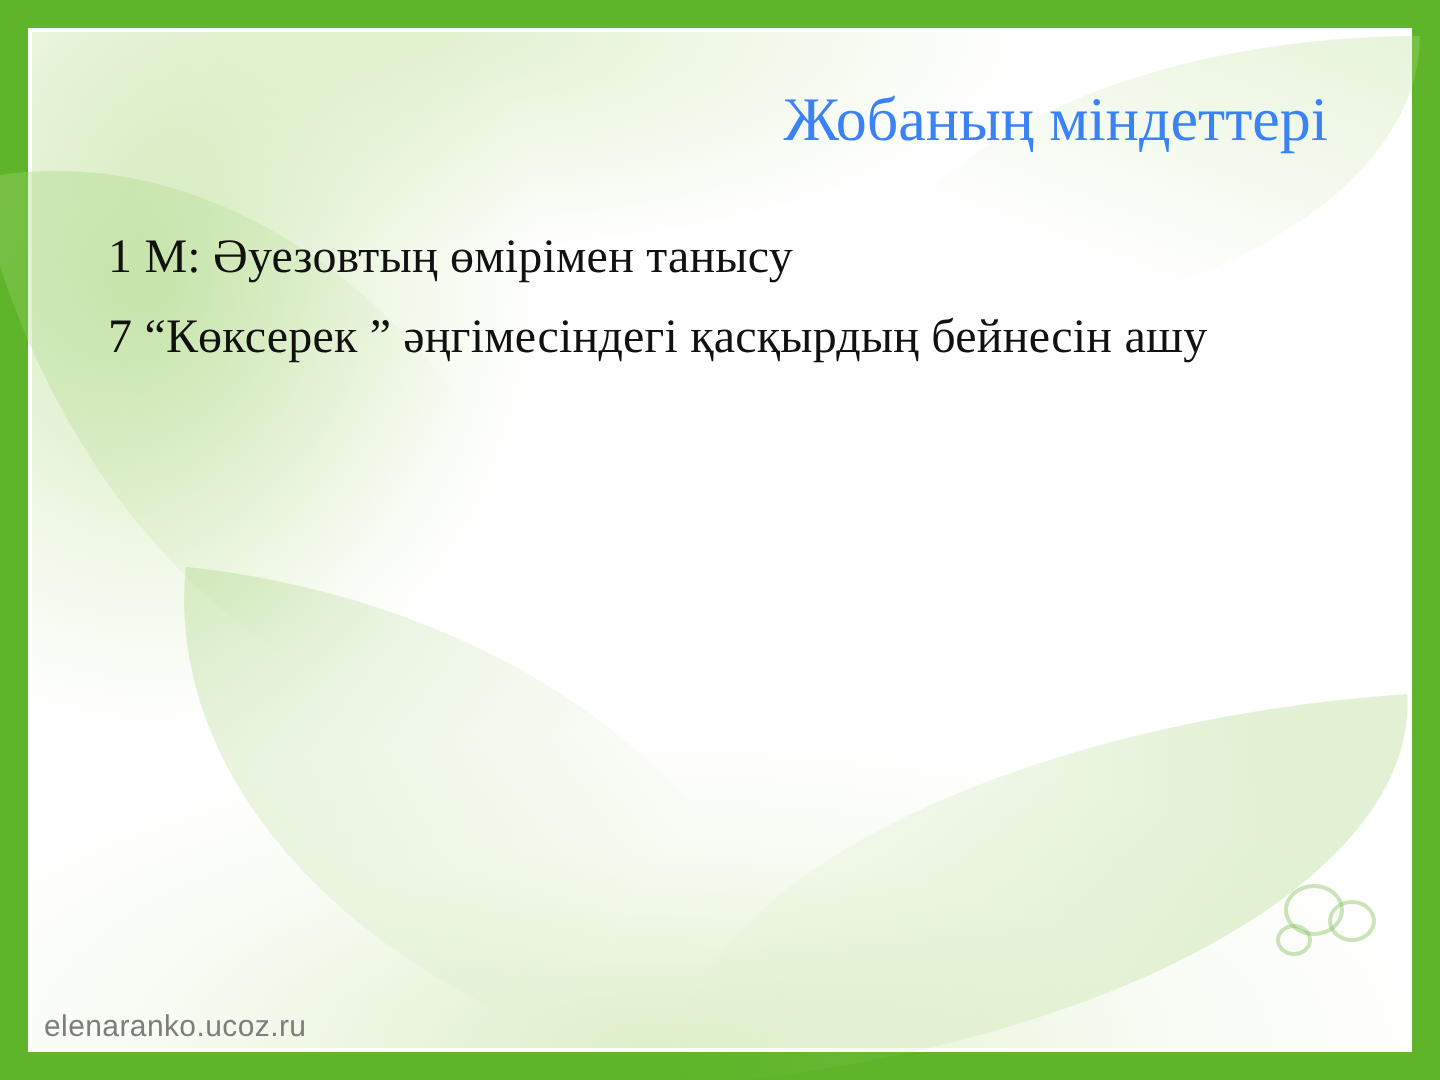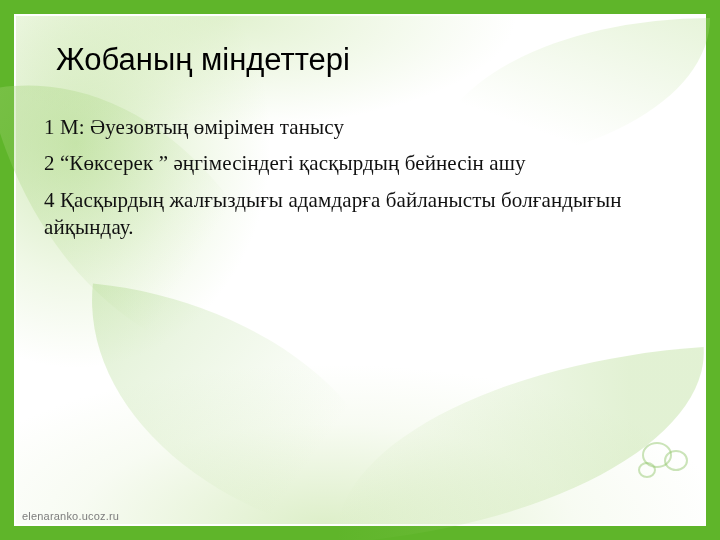--- a/index.html
+++ b/index.html
@@ -112,60 +112,60 @@
     width: 688px;
     height: 508px;
     box-sizing: border-box;
   }
 
   .title {
     position: absolute;
     left: 40px;
     top: 26px;
     width: 608px;
-    text-align: left;
+    text-align: right;
     font-size: 31px;
     line-height: 1.15;
-    color: #000000;
-    font-family: Liberation Sans, sans-serif;
+    color: #3b82f6;
+    font-family: Liberation Serif, serif;
     font-weight: normal;
     margin: 0;
   }
 
   .body-list {
     position: absolute;
     left: 28px;
     top: 98px;
     width: 630px;
     margin: 0;
     padding: 0;
     list-style: none;
   }
   .body-list li {
-    font-size: 21px;
+    font-size: 24px;
     line-height: 1.30;
     color: #111111;
-    margin: 0 0 9px 0;
+    margin: 0 0 9px 10px;
     font-family: "Liberation Serif", serif;
     letter-spacing: 0.1px;
   }
 
   .watermark-bar {
     position: absolute;
     left: 14px;
     bottom: 14px;
     width: 692px;
     height: 26px;
     background: rgba(255,255,255,0.0);
   }
   .watermark {
     position: absolute;
     left: 22px;
     bottom: 18px;
-    font-size: 11px;
+    font-size: 15px;
     color: #7d7d7d;
     font-family: "Liberation Sans", sans-serif;
     letter-spacing: 0.2px;
     text-align: center;
   }
 </style>
 </head>
 <body>
 
 <div class="slide">
@@ -185,22 +185,21 @@
   <div class="swirl swirl-1"></div>
   <div class="swirl swirl-2"></div>
   <div class="swirl swirl-3"></div>
 
   <div class="content">
 
     <h1 class="title">Жобаның міндеттері</h1>
 
     <ul class="body-list">
       <li>1 М: Әуезовтың  өмірімен танысу</li>
-      <li>2 “Көксерек ” әңгімесіндегі қасқырдың бейнесін ашу</li>
-      <li>4 Қасқырдың жалғыздығы адамдарға байланысты болғандығын  айқындау.</li>
+      <li>7 “Көксерек ” әңгімесіндегі қасқырдың бейнесін ашу</li>
     </ul>
 
   </div>
 
   <div class="watermark-bar"></div>
   <div class="watermark">elenaranko.ucoz.ru</div>
 
 </div>
 
 </body></html>

